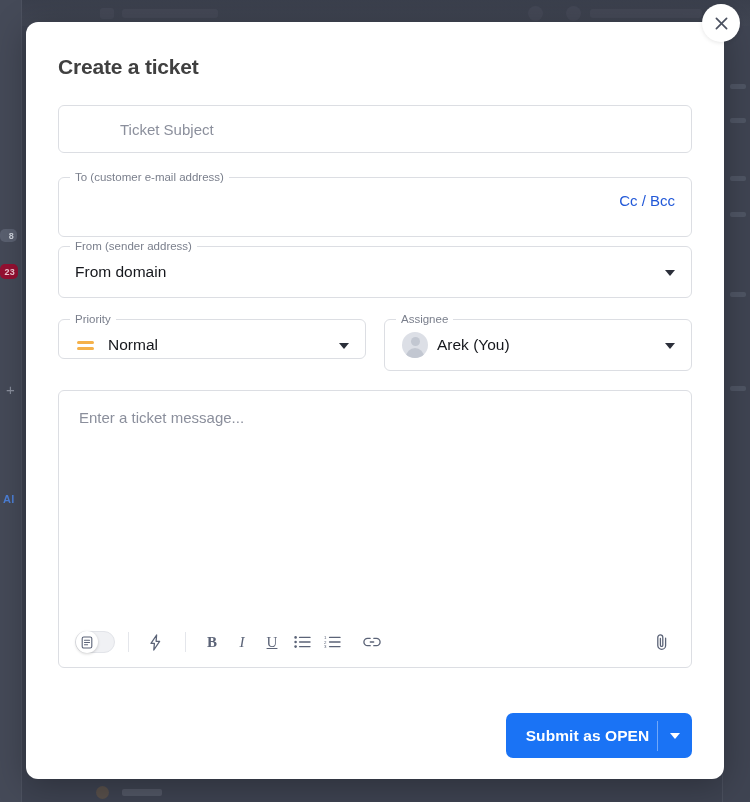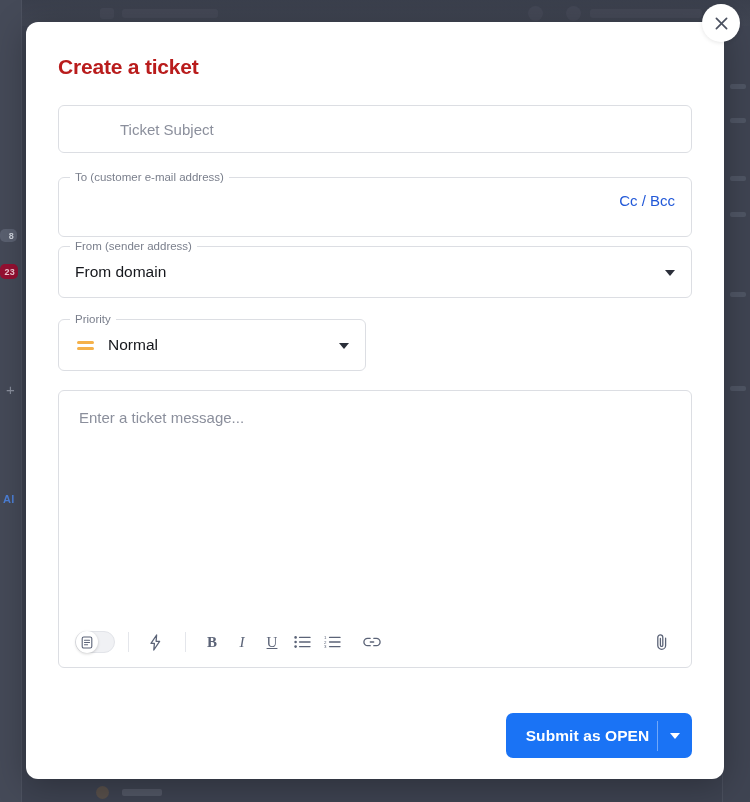--- a/index.html
+++ b/index.html
@@ -109,21 +109,21 @@
     border-radius: 12px;
     box-shadow: 0 6px 34px rgba(0,0,0,.28);
     overflow: hidden;
   }
 
   .modal-title {
     position: absolute;
     left: 32px; top: 33px;
     font-size: 21px;
     font-weight: bold;
-    color: #b91c1c;
+    color: #404040;
     letter-spacing: -.2px;
   }
 
   .close-btn {
     position: absolute;
     left: 700px; top: 3px;
     width: 38px; height: 38px;
     border-radius: 50%;
     background: #ffffff;
     border: none;
@@ -177,21 +177,21 @@
     color: #2158d8;
     cursor: pointer;
     user-select: none;
   }
 
   
   #from-field { left: 32px; top: 224px; width: 634px; height: 52px; }
   #from-value { left: 16px; top: 16px; }
 
   
-  #priority-field { left: 32px; top: 297px; width: 308px; height: 52px; }
+  #priority-field { left: 32px; top: 297px; width: 308px; height: 40px; }
   #assignee-field { left: 358px; top: 297px; width: 308px; height: 52px; }
   #priority-value { left: 49px; top: 16px; }
   #assignee-value { left: 52px; top: 16px; }
 
   .priority-icon {
     position: absolute;
     left: 18px; top: 21px;
     width: 17px; height: 11px;
   }
   .priority-icon i {
@@ -398,20 +398,29 @@
   <div class="field" id="priority-field">
     <span class="field-legend">Priority</span>
     <span class="priority-icon">
       <i></i>
         <i></i>
     </span>
     <span class="field-value" id="priority-value">Normal</span>
     <span class="caret" id="priority-caret"></span>
   </div>
 
+  <div class="field" id="assignee-field">
+    <span class="field-legend">Assignee</span>
+    <span class="avatar">
+      <i class="head"></i>
+        <i class="body"></i>
+    </span>
+    <span class="field-value" id="assignee-value">Arek (You)</span>
+    <span class="caret" id="assignee-caret"></span>
+  </div>
 
   <div id="editor-box">
     <span class="placeholder" id="editor-ph">Enter a ticket message...</span>
 
     <div class="toolbar">
 
       <div class="toggle">
         <span class="knob">
           <svg width="12" height="13" viewBox="0 0 12 13" fill="none">
             <rect x="1.2" y="1" width="9.6" height="11" rx="1.6" stroke="#5b6377" stroke-width="1.1"></rect>

